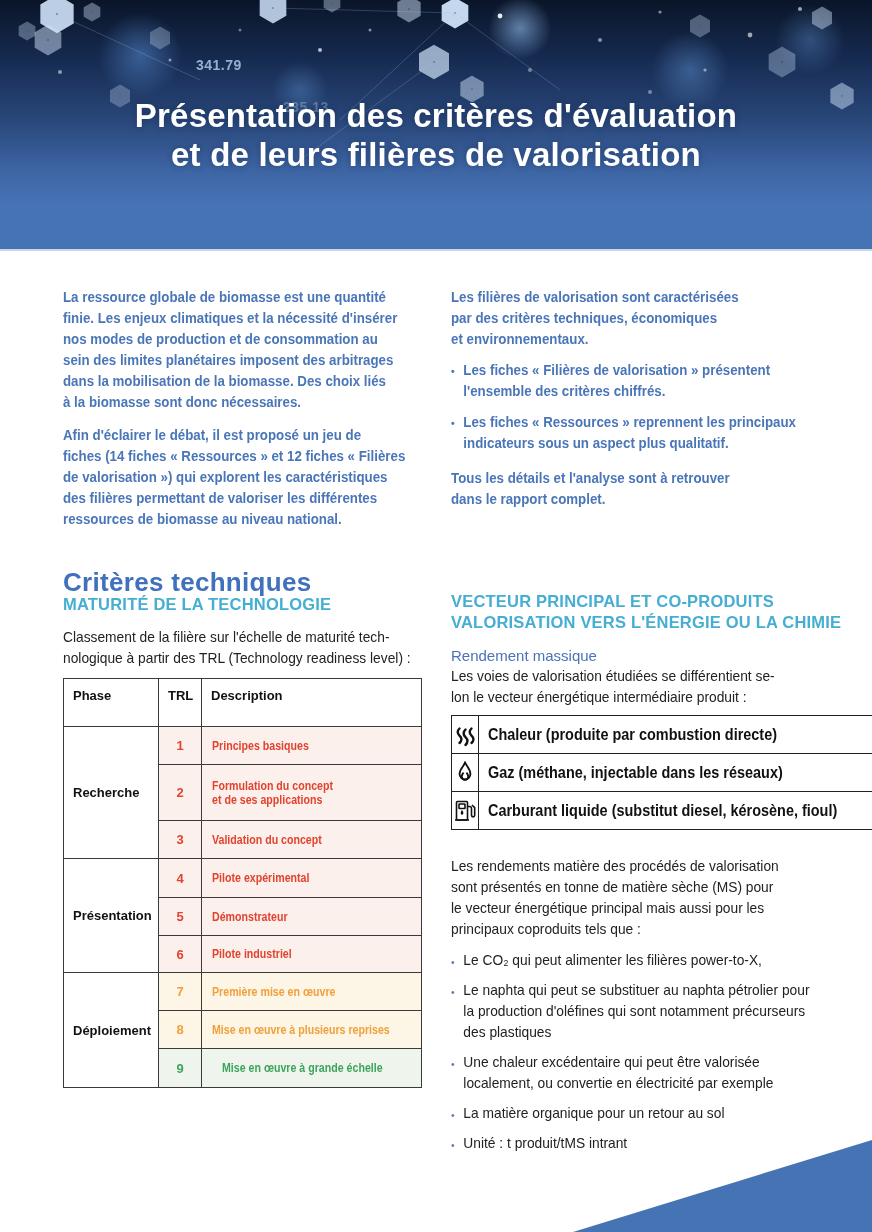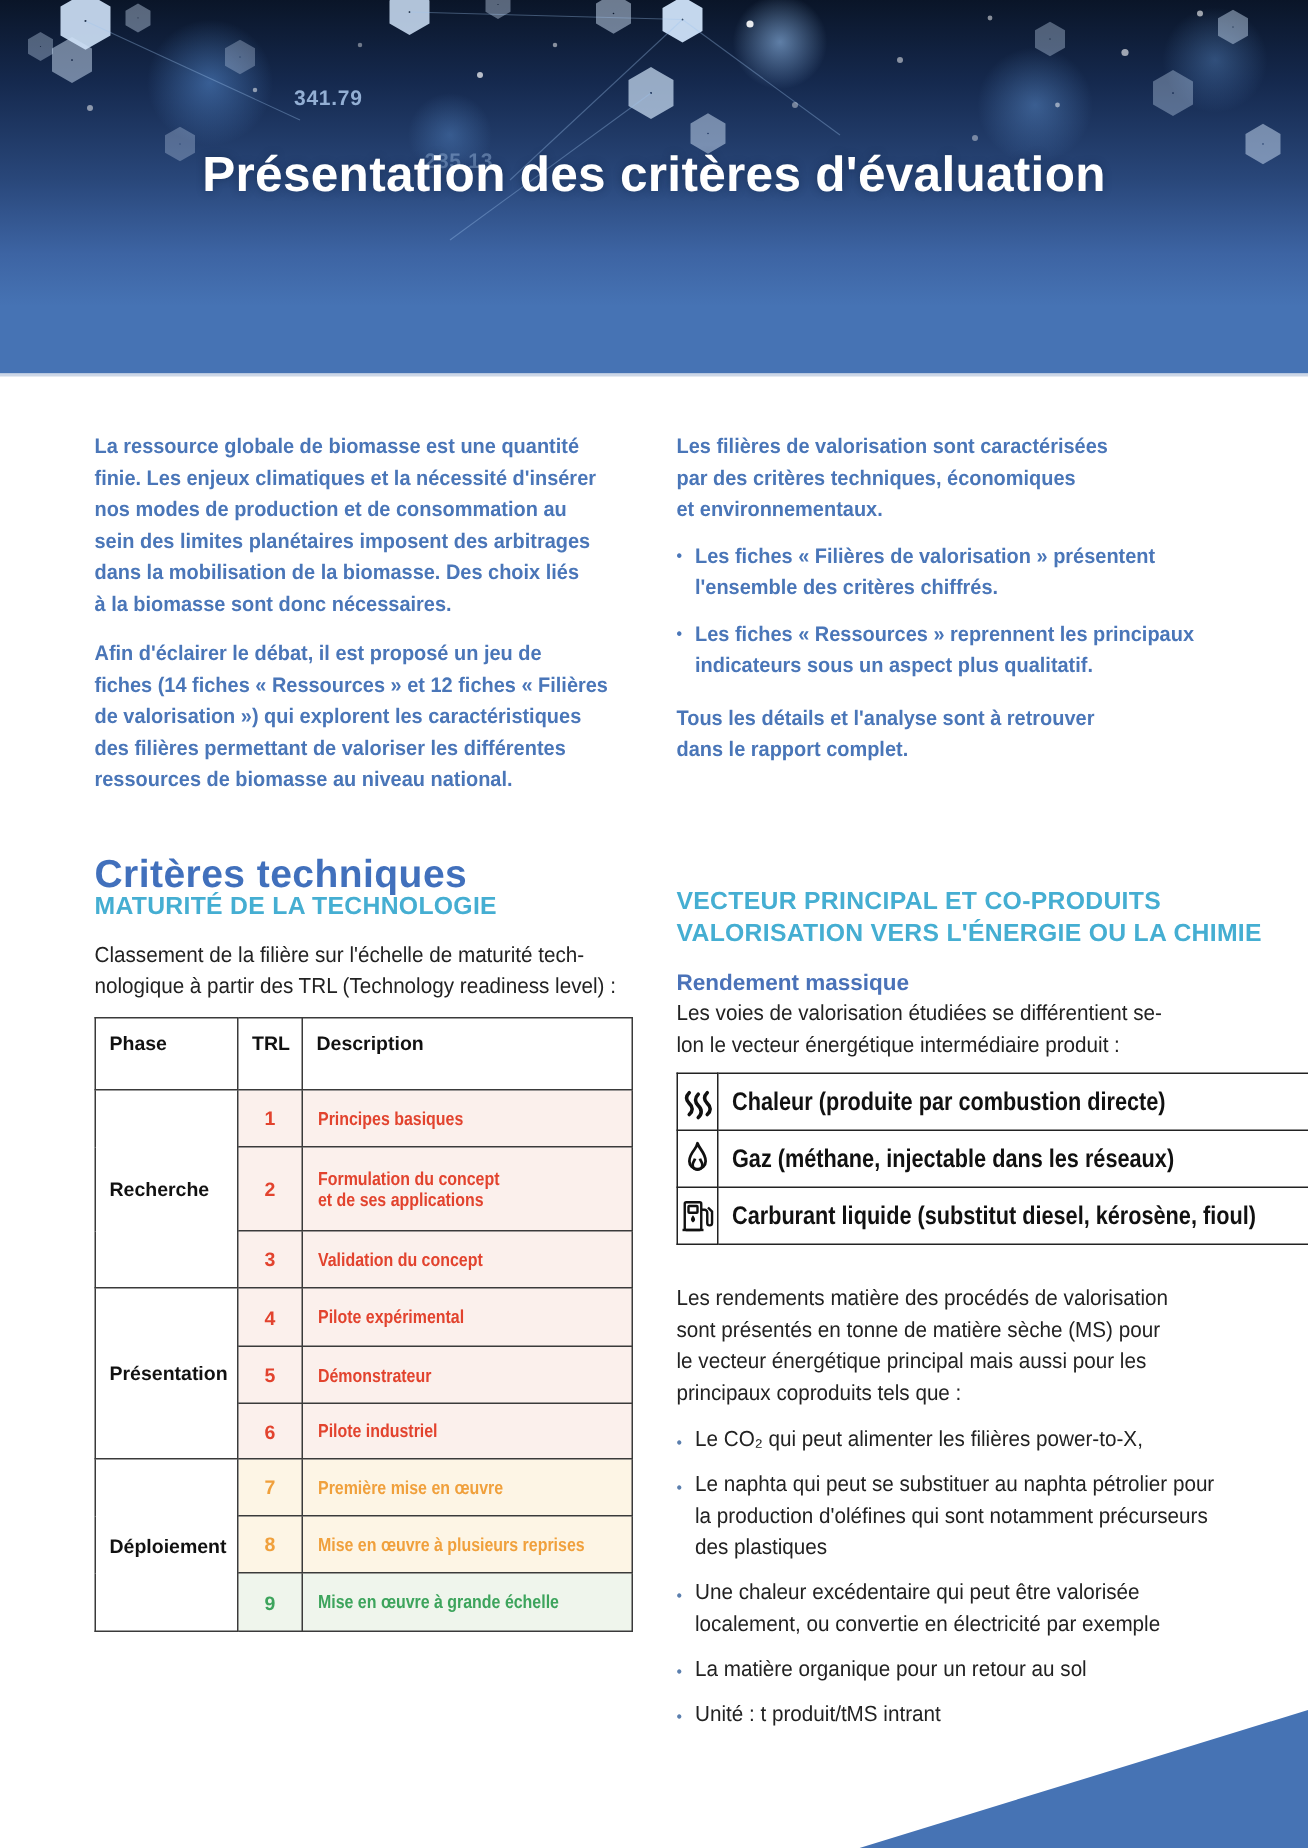--- a/index.html
+++ b/index.html
@@ -53,40 +53,40 @@
   
   .section-title {
     position:absolute; left:63px; top:567px;
     color:#4170bc; font-size:26px; font-weight:bold; letter-spacing:.3px;
   }
   .cyan-head { color:#45aed2; font-size:16.5px; font-weight:bold; line-height:21px; letter-spacing:.2px; }
 
   .tech-left  { position:absolute; left:63px;  top:594px; width:380px; }
   .tech-right { position:absolute; left:451px; top:591px; width:400px; }
   .tech-left .black-par { margin-top:12px; }
-  .sub-head { color:#4a72b8; font-size:15px; font-weight:bold; line-height:20px; margin-top:13px; }
+  .sub-head { color:#4a72b8; font-size:15px; font-weight:normal; line-height:20px; margin-top:13px; }
 
   
   table.trl { border-collapse:collapse; margin-top:9px; background:#ffffff; }
   table.trl th, table.trl td { border:1.6px solid #3a3a3a; }
   table.trl th {
     font-size:13px; color:#111; text-align:left; vertical-align:top;
     padding:9px 0 0 9px; height:48px; font-weight:bold;
   }
   table.trl col.c-phase { width:95px; } 
   table.trl col.c-trl { width:43px; }
   table.trl col.c-desc { width:217px; }
   td.phase { font-size:13px; font-weight:bold; color:#111; padding-left:9px; background:#ffffff;margin-top:36px; }
   td.num { text-align:center; font-size:13px; font-weight:bold; }
   td.desc { padding-left:10px; font-weight:bold; font-size:12.5px; }
   .cnd { display:inline-block; transform:scaleX(.85); transform-origin:0 50%; white-space:nowrap; letter-spacing:0; }
   tr.h38 { height:38px; } tr.h56 { height:56px; } tr.h39 { height:39px; } tr.h37 { height:37px; }
   .t-red    { color:#e2432e; } .bg-red    { background:#fbf0ec; }
   .t-orange { color:#f0a03c; } .bg-orange { background:#fdf5e5; }
-  .t-green  { color:#3da45c; } .bg-green  { background:#eff5ec; }
+  .t-green  { color:#3da45c;text-align:center; } .bg-green  { background:#eff5ec; }
 
   
   table.vec { border-collapse:collapse; margin-top:7px; background:#ffffff; }
   table.vec td { border:1.5px solid #222; height:38px; }
   table.vec col.v-icon { width:85px; }
   table.vec col.v-label { width:274px; }
   td.v-ic { text-align:center; vertical-align:middle; }
   td.v-lb { padding-left:9px; font-weight:bold; font-size:17px; color:#111; }
   td.v-ic svg { display:inline-block; vertical-align:middle; }
 
@@ -147,20 +147,21 @@
         <circle cx="530" cy="70" r="2" opacity=".4"></circle>
         <circle cx="705" cy="70" r="1.6" opacity=".5"></circle>
         <circle cx="800" cy="9" r="2" opacity=".6"></circle>
         <circle cx="660" cy="12" r="1.6" opacity=".5"></circle>
       </g>
     </svg>
     <span class="bg-number n1">341.79</span>
     <span class="bg-number n2">235.13</span>
     <div class="hero-title">
       <div class="line">Présentation des critères d'évaluation</div>
+      <div class="line">et de leurs filières de valorisation</div>
     </div>
   </div>
 
   <div class="intro-left blue-par squeeze">
     <div>
       <div class="line">La ressource globale de biomasse est une quantité</div>
       <div class="line">finie. Les enjeux climatiques et la nécessité d'insérer</div>
       <div class="line">nos modes de production et de consommation au</div>
       <div class="line">sein des limites planétaires imposent des arbitrages</div>
       <div class="line">dans la mobilisation de la biomasse. Des choix liés</div>

